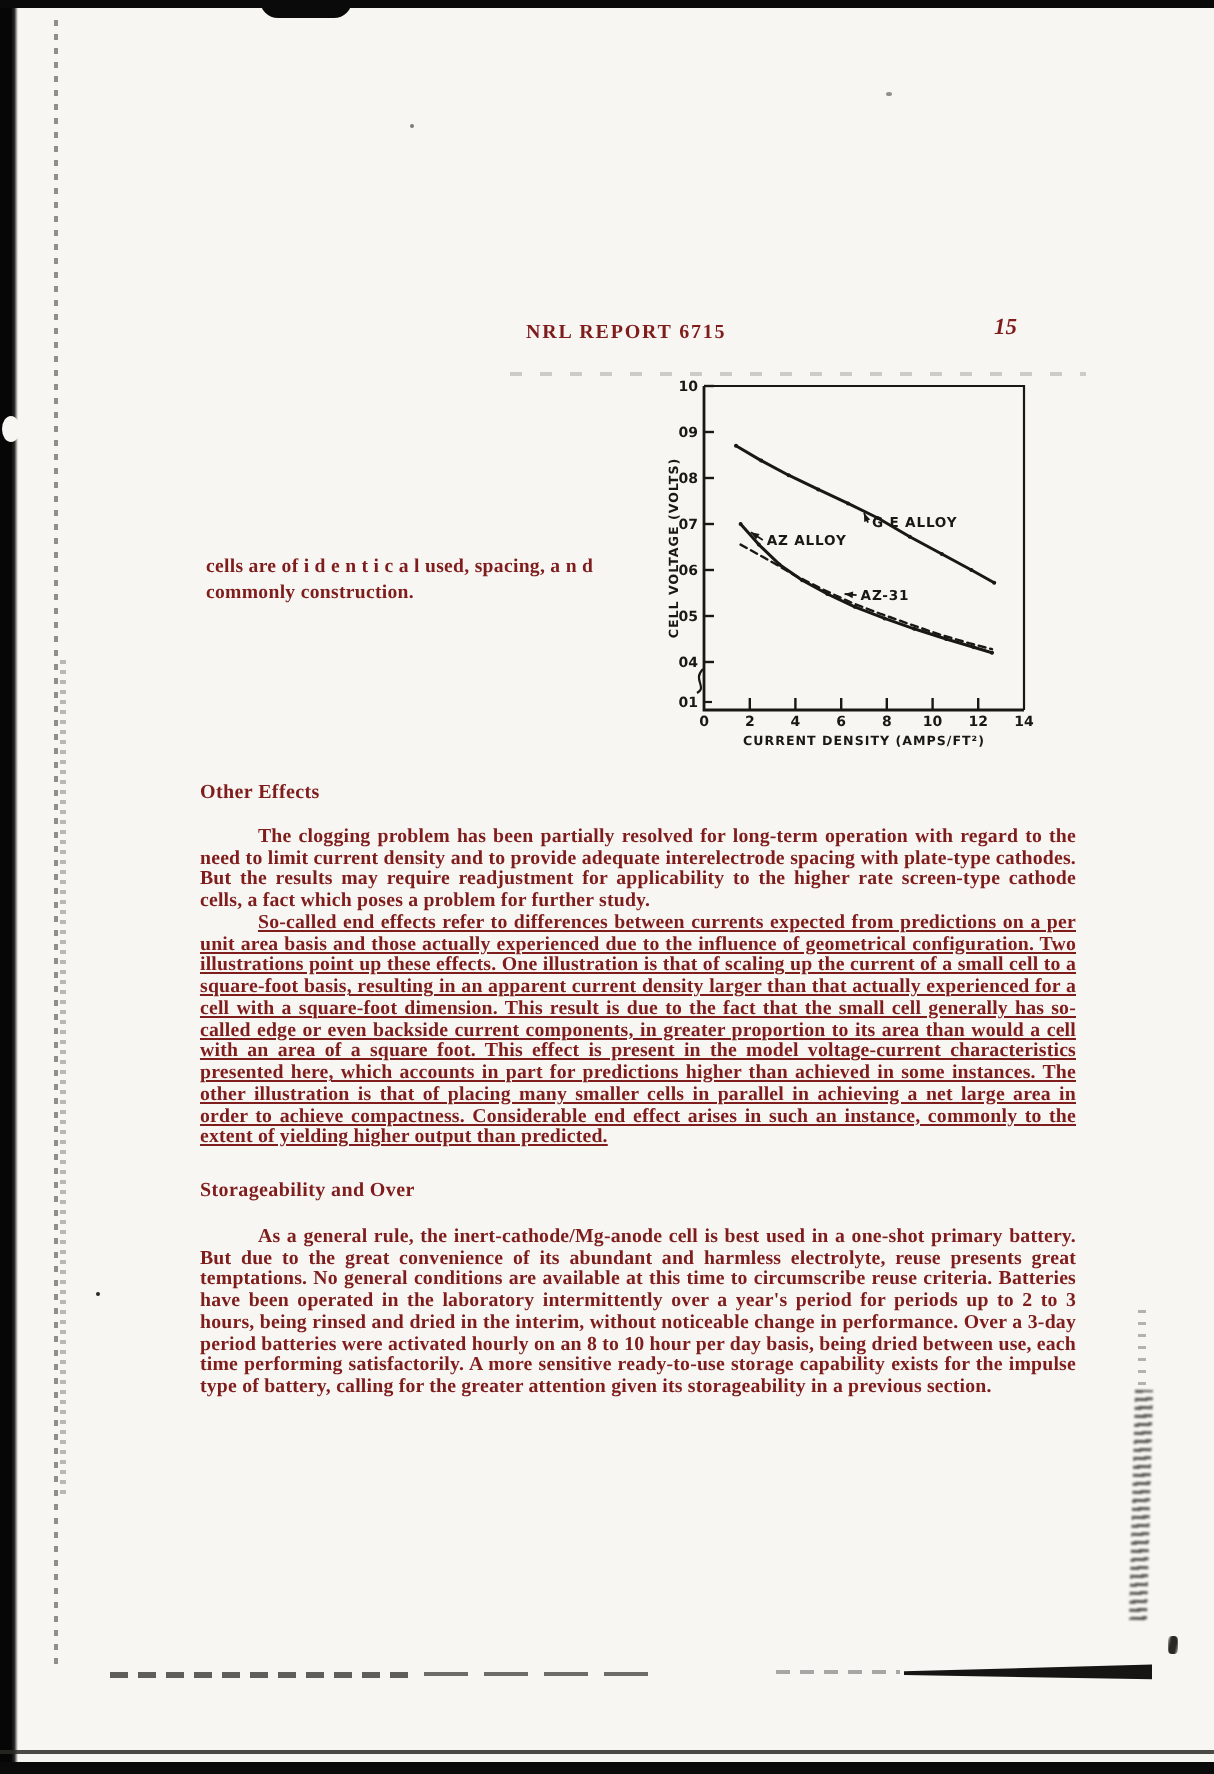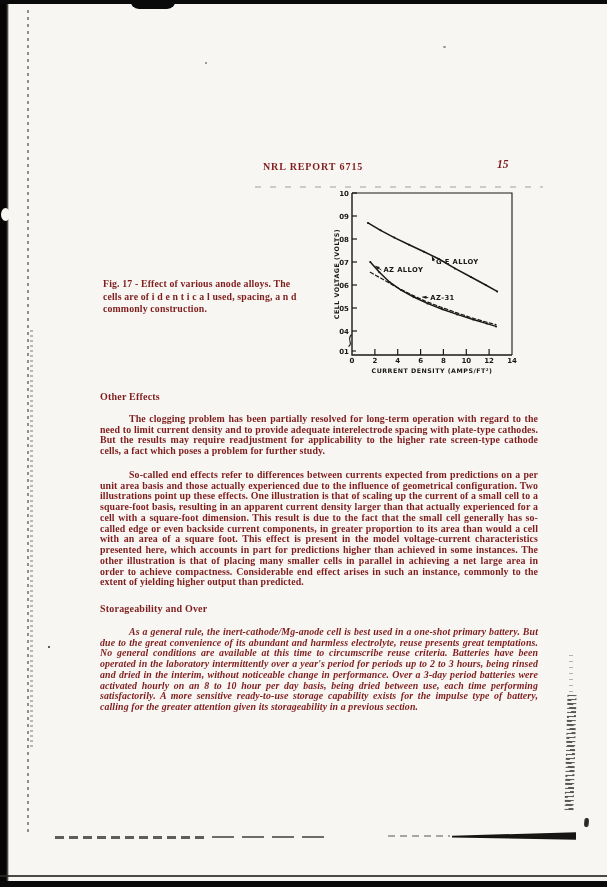--- a/index.html
+++ b/index.html
@@ -40,21 +40,21 @@
   .report-title{position:absolute;left:263px;top:161px;font-size:10px;font-weight:700;letter-spacing:.9px;}
   .page-number{position:absolute;left:497px;top:158px;font-size:11.5px;font-weight:700;font-style:italic;}
   .fig-caption{position:absolute;left:103px;top:278px;font-size:9.8px;font-weight:700;
      line-height:12.6px;letter-spacing:.15px;white-space:nowrap;}
   .chart-wrap{position:absolute;left:332px;top:185px;width:228px;height:200px;}
   .text-col{position:absolute;left:100px;top:392px;width:438px;font-size:9.9px;font-weight:700;
      line-height:10.75px;letter-spacing:.1px;text-align:justify;}
   .text-col h3{font-size:10px;margin:0;letter-spacing:.2px;text-align:left;}
   .text-col h3.h2{margin-top:16px;}
   .para{margin:0;text-indent:29px;}
-  .para.m1{margin-top:11px;} .para.m2{margin-top:13px;} .para.m3{margin-top:10px;} .para.m4{margin-top:12px;font-style:italic;}
+  .para.m1{margin-top:11px;} .para.m2{text-decoration:underline;} .para.m3{margin-top:10px;} .para.m4{margin-top:12px;}
   
   .tk{font:700 7px "DejaVu Sans",sans-serif;fill:#1a1815;}
   .lbl{font:700 6.8px "DejaVu Sans",sans-serif;fill:#1a1815;letter-spacing:.4px;}
   .ax{font:700 6.3px "DejaVu Sans",sans-serif;fill:#1a1815;letter-spacing:.5px;}
 </style>
 </head>
 <body>
 
 <div class="page">
 
@@ -75,21 +75,20 @@
   <div class="speck" style="left:48px;top:646px;width:2px;height:2px;"></div>
   <div class="speck" style="left:205px;top:62px;width:2px;height:2px;opacity:.6;"></div>
   <div class="speck" style="left:443px;top:46px;width:3px;height:2px;opacity:.5;"></div>
   <div class="edge-bottom-line"></div>
   <div class="edge-bottom-band"></div>
 
   <div class="report-title">NRL REPORT 6715</div>
   <div class="page-number">15</div>
 
   <div class="fig-caption">
-    <div>Fig. 17 - Effect of various anode alloys.  The</div>
     <div>cells are of i d e n t i c a l  used, spacing, a n d</div>
     <div>commonly construction.</div>
   </div>
 
   <div class="chart-wrap" id="chart"><svg width="228" height="200" viewBox="0 0 228 200" xmlns="http://www.w3.org/2000/svg">
         <path d="M 20 8 L 20 170 L 180 170" fill="none" stroke="#1a1815" stroke-width="1.4"></path>
         <path d="M 20 8 L 180 8 L 180 170" fill="none" stroke="#1a1815" stroke-width="1.1"></path>
         <line x1="20" x2="25" y1="8" y2="8" stroke="#1a1815" stroke-width="1.2"></line>
         <text x="17" y="10.5" text-anchor="end" class="tk">10</text>
         <line x1="20" x2="25" y1="31" y2="31" stroke="#1a1815" stroke-width="1.2"></line>

